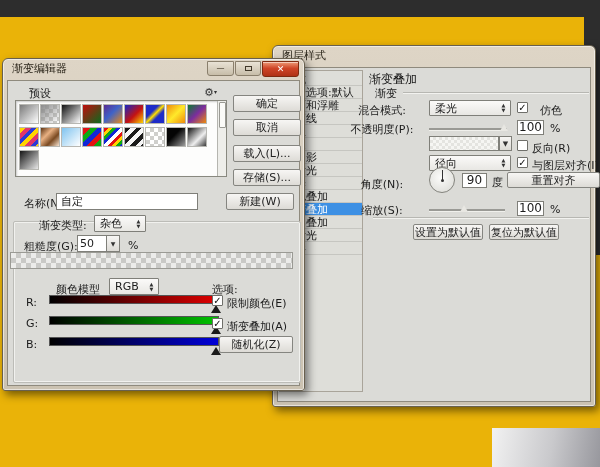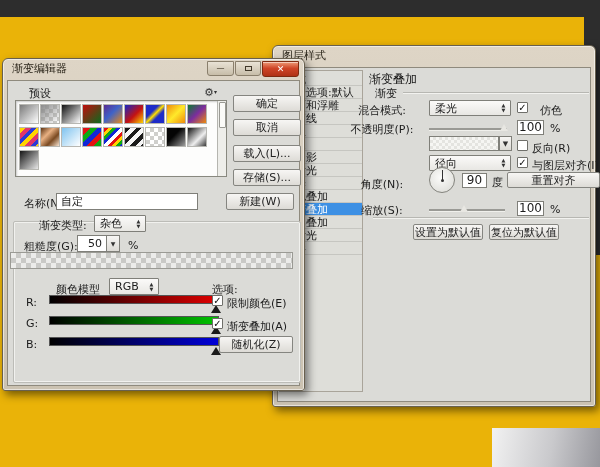--- a/index.html
+++ b/index.html
@@ -51,21 +51,21 @@
   .swatch i{position:absolute;inset:0;display:block}
   .scrollbar{position:absolute;right:0;top:0;width:9px;height:75px;background:#eeeeea;border-left:1px solid #b5b5af}
   .scroll-thumb{position:absolute;left:1px;top:1px;width:7px;height:26px;background:#fbfbf8;border:1px solid #9a9a94;border-radius:1px}
   .gear{position:absolute;left:196px;top:5px;font-size:11px;color:#333}
   .gear i{font-size:6px;vertical-align:2px;font-style:normal}
   .name-input{position:absolute;left:48px;top:112px;width:142px;height:17px;background:#fff;border:1px solid #7f7f79;font-size:11px;padding:0 4px;color:#111}
   .groupbox{position:absolute;left:5px;top:140px;width:288px;height:162px;border:1px solid #bcbcb7;box-shadow:inset 0 0 0 1px #f1f1ee;border-radius:2px}
   .noise-strip{position:absolute;left:2px;top:171px;width:283px;height:17px;border:1px solid #9a9a94;background-image:linear-gradient(45deg,#c9c9c6 25%,transparent 25%,transparent 75%,#c9c9c6 75%),linear-gradient(45deg,#c9c9c6 25%,#ececea 25%,#ececea 75%,#c9c9c6 75%);background-size:10px 10px;background-position:0 0,5px 5px}
   .ch-bar{position:absolute;left:41px;width:170px;height:9px;border:1px solid #555}
   .ch-thumb{position:absolute;left:203px;width:0;height:0;border-left:5px solid transparent;border-right:5px solid transparent;border-bottom:8px solid #1a1a1a}
-  .spin{position:absolute;background:#fff;border:1px solid #7f7f79;font-size:11px;line-height:15px;padding-left:10px}
+  .spin{position:absolute;background:#fff;border:1px solid #7f7f79;font-size:11px;line-height:15px;padding-left:2px}
   .spin .sp-btn{position:absolute;right:0;top:0;bottom:0;width:13px;border-left:1px solid #7f7f79;background:linear-gradient(#f7f6f4,#dddbd6);font-size:6px;text-align:center;line-height:15px;color:#333}
 </style>
 </head>
 <body>
 
 <div class="screen">
   <div class="top-bar"></div>
   <div class="right-dark"></div>
   <div class="canvas-thumb"></div>
 

